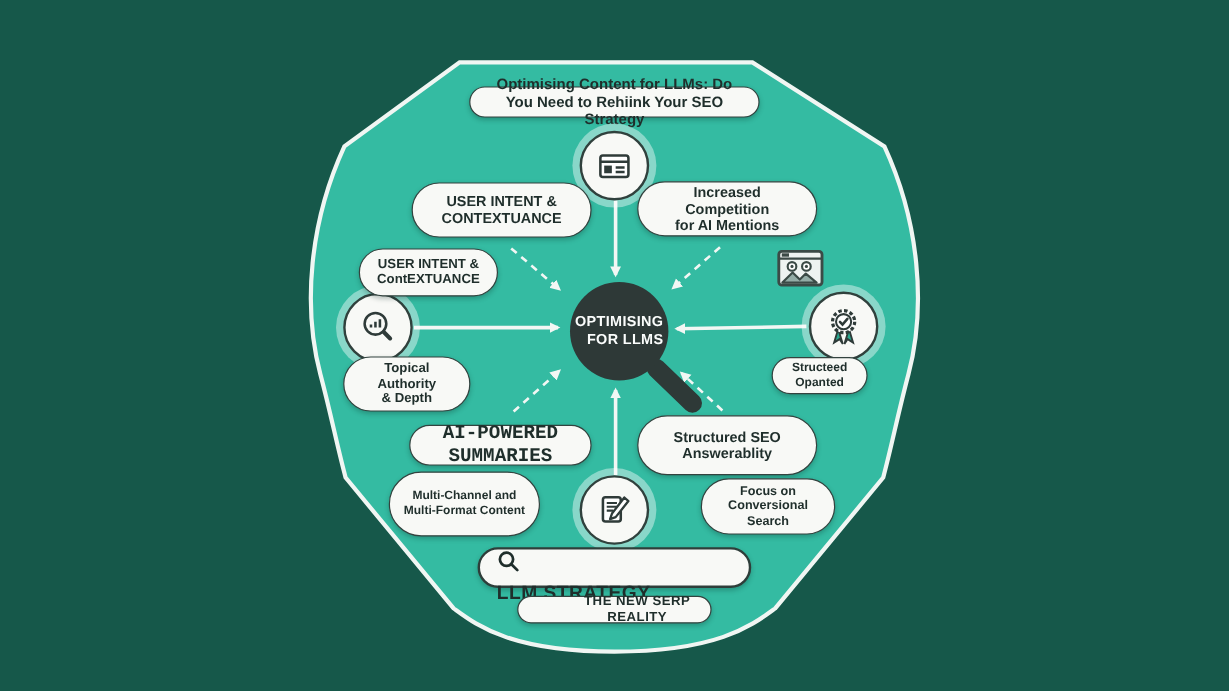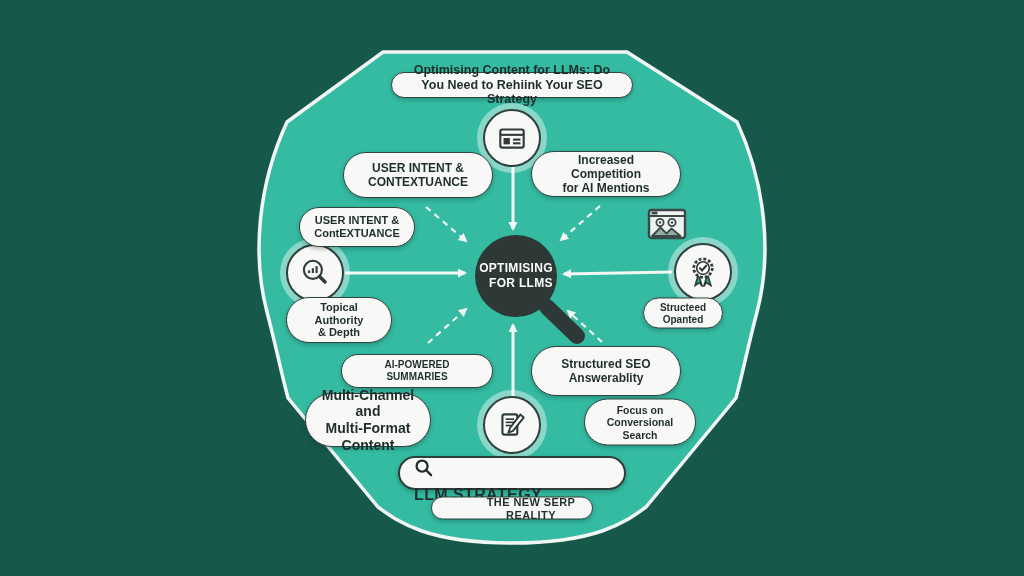--- a/index.html
+++ b/index.html
@@ -20,23 +20,23 @@
     white-space:pre-line;font-weight:bold;color:#1f2e2b;
     box-shadow:0 2px 4px rgba(8,40,34,.28);line-height:1.18;
     padding:2px 10px;box-sizing:border-box;
   }
   .pill-title      {left:512px;top:85px; width:242px;height:26px;font-size:12.5px;}
   .pill-ui-upper   {left:418px;top:175px;width:150px;height:46px;font-size:12px;}
   .pill-competition{left:606px;top:174px;width:150px;height:46px;font-size:12px;}
   .pill-ui-left    {left:357px;top:227px;width:116px;height:40px;font-size:11px;}
   .pill-topical    {left:339px;top:320px;width:106px;height:46px;font-size:11px;}
   .pill-structeed  {left:683px;top:313px;width:80px; height:31px;font-size:10px;}
-  .pill-ai         {left:417px;top:371px;width:152px;height:34px;font-size:10px;}
+  .pill-ai         {left:417px;top:371px;width:152px;height:34px;font-size:16px;font-family:Liberation Mono, monospace;}
   .pill-seo        {left:606px;top:371px;width:150px;height:50px;font-size:12px;}
-  .pill-multi      {left:368px;top:420px;width:126px;height:54px;font-size:14px;}
+  .pill-multi      {left:387px;top:420px;width:126px;height:54px;font-size:10px;}
   .pill-focus      {left:640px;top:422px;width:112px;height:47px;font-size:10.5px;}
   .pill-serp       {left:512px;top:508px;width:162px;height:23px;font-size:11px;letter-spacing:.4px;padding-left:48px;}
 
   
   .searchbar{
     position:absolute;left:512px;top:473px;width:228px;height:34px;
     transform:translate(-50%,-50%);
     background:#f8f9f6;border:2px solid #2e3e3a;border-radius:999px;
     display:flex;align-items:flex-start;gap:9px;padding-left:14px;box-sizing:border-box;
     box-shadow:0 2px 4px rgba(8,40,34,.28);

